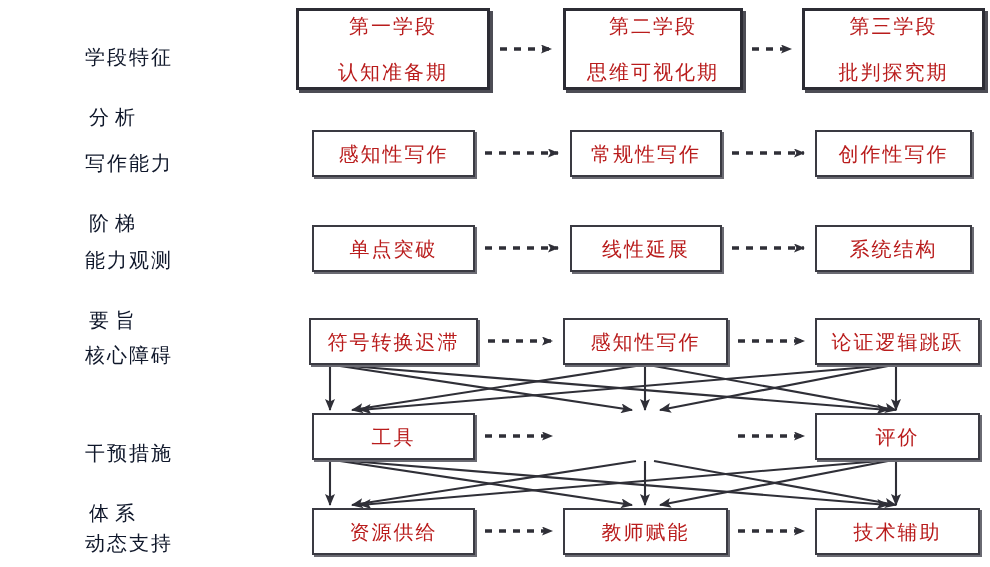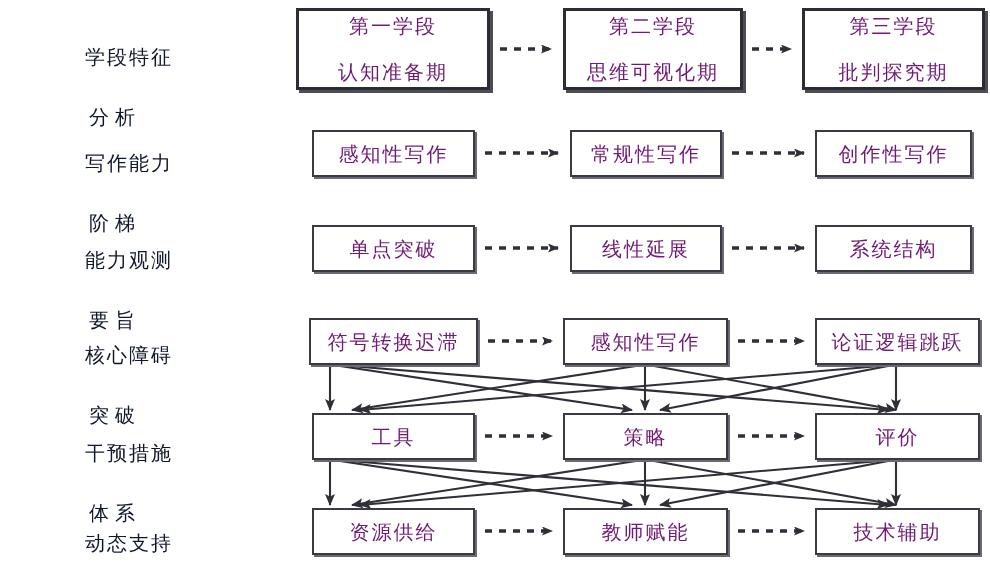--- a/index.html
+++ b/index.html
@@ -43,21 +43,21 @@
   }
   .node {
     position: absolute;
     box-sizing: border-box;
     background: #ffffff;
     border: 2px solid #3a3a42;
     display: flex;
     flex-direction: column;
     align-items: center;
     justify-content: center;
-    color: #701a75;
+    color: #b91c1c;
     font-size: 20px;
     line-height: 26px;
     letter-spacing: 2px;
     font-family: "Liberation Serif", "DejaVu Serif", serif;
     white-space: pre;
     z-index: 4;
   }
   .node.heavy {
     border: 3px solid #2c2c34;
     box-shadow: 3px 3px 0 0 #4d4d55;
@@ -140,21 +140,20 @@
   <div class="row-label" style="left:0px; top:118px;">
     <span class="l1">写作能力</span>
     <span class="l2">阶梯</span>
   </div>
   <div class="row-label" style="left:0px; top:215px;">
     <span class="l1">能力观测</span>
     <span class="l2">要旨</span>
   </div>
   <div class="row-label" style="left:0px; top:310px;">
     <span class="l1">核心障碍</span>
-    <span class="l2">突破</span>
   </div>
   <div class="row-label" style="left:0px; top:408px;">
     <span class="l1">干预措施</span>
     <span class="l2">体系</span>
   </div>
   <div class="row-label" style="left:0px; top:498px;">
     <span class="l1">动态支持</span>
     
   </div>
 
@@ -197,23 +196,20 @@
   <div class="node light" style="left:563px; top:318px; width:165px; height:47px;">
     <span class="ln">感知性写作</span>
   </div>
   <div class="node light" style="left:815px; top:318px; width:165px; height:47px;">
     <span class="ln">论证逻辑跳跃</span>
   </div>
 
   <div class="node light" style="left:312px; top:413px; width:163px; height:47px;">
     <span class="ln">工具</span>
   </div>
-  <div class="node light" style="left:563px; top:413px; width:165px; height:47px;">
-    <span class="ln">策略</span>
-  </div>
   <div class="node light" style="left:815px; top:413px; width:165px; height:47px;">
     <span class="ln">评价</span>
   </div>
 
   <div class="node light" style="left:312px; top:508px; width:163px; height:47px;">
     <span class="ln">资源供给</span>
   </div>
   <div class="node light" style="left:563px; top:508px; width:165px; height:47px;">
     <span class="ln">教师赋能</span>
   </div>

